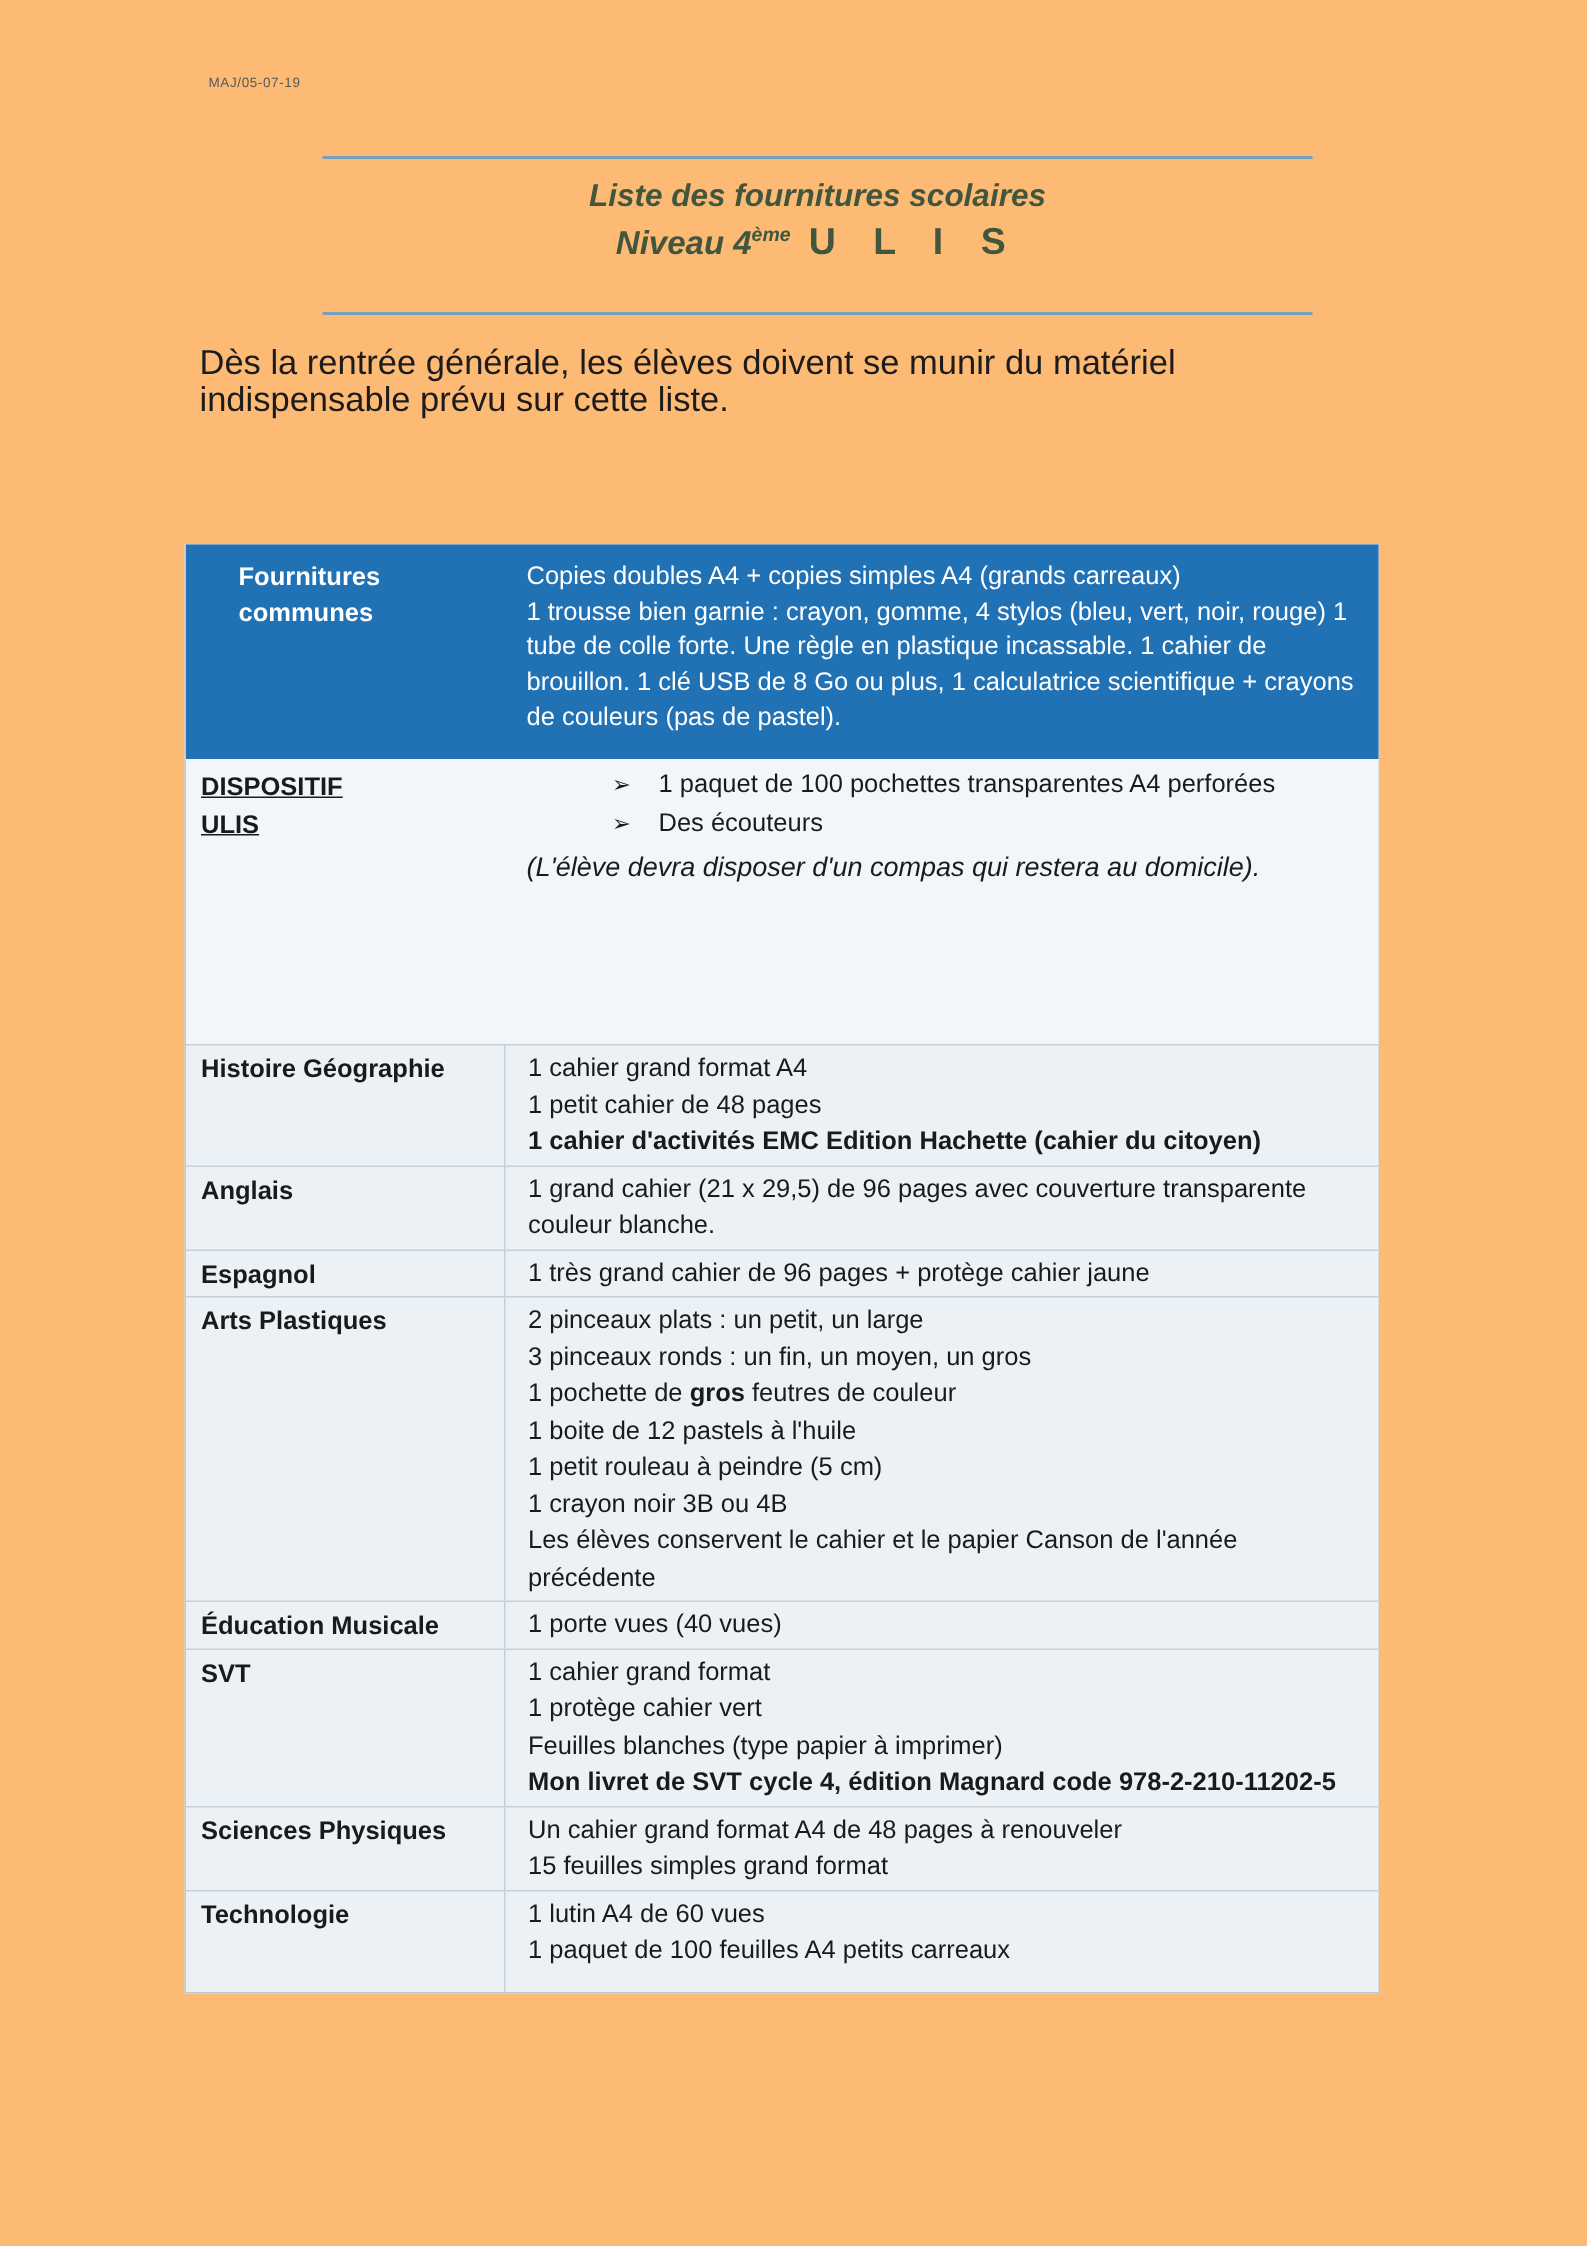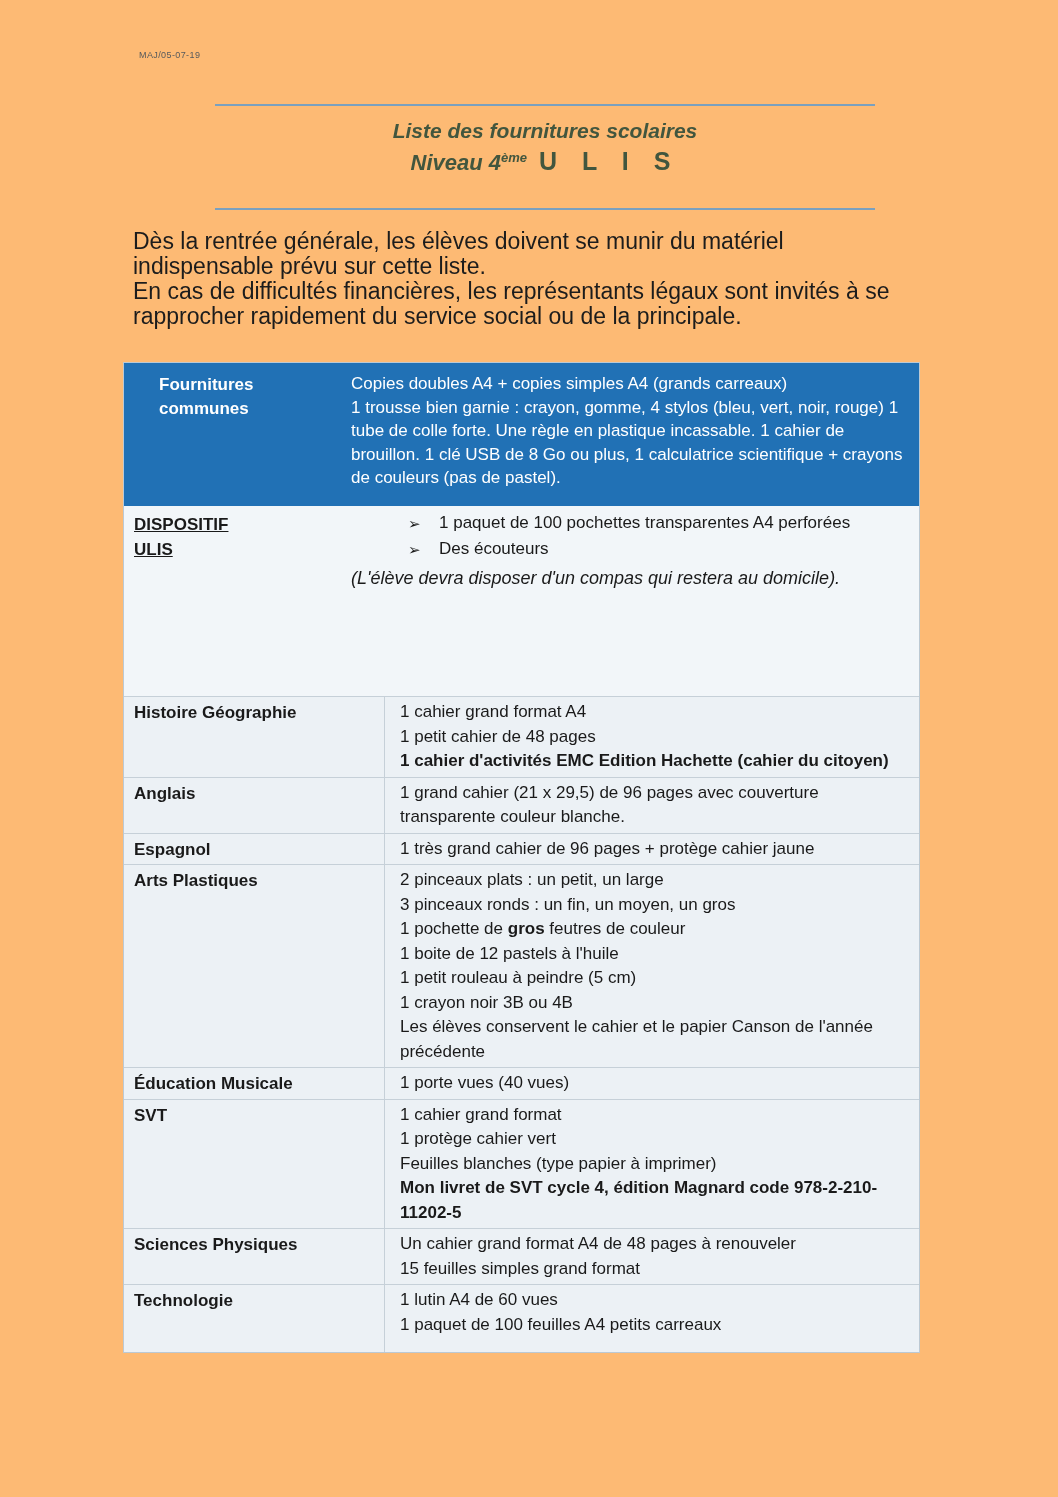--- a/index.html
+++ b/index.html
@@ -67,21 +67,21 @@
     border-left:none; line-height:23.6px; padding-top:9px; padding-right:10px;
   }
   .ulis-row{ min-height:190px; background:#f2f6f9; }
   .ulis-row .label-cell{ padding-top:6px; }
   .ulis-row .ulabel{ text-decoration:underline; line-height:25px; }
   .ulis-row .content-cell{ padding-top:5px; border-left:none; }
   .bullet-line{ display:flex; padding-left:57px; }
   .bullet-arrow{ font-size:15px; width:31px; flex:0 0 31px; padding-top:1px; }
   .ulis-note{ font-style:italic; font-size:18px; margin-top:4px; }
   .subject .label-cell{ padding-top:4px; }
-  .subject{ border-top:1px solid #c6d0d8;gap:48px; }
+  .subject{ border-top:1px solid #c6d0d8; }
   .row-7{ min-height:68px; }
   .b{ font-weight:bold; }
 </style>
 </head>
 <body>
 
 <div class="sheet">
 
   <div class="doc-ref">MAJ/05-07-19</div>
 
@@ -89,21 +89,20 @@
 
   <div class="title-block">
     <div class="title-l1">Liste des fournitures scolaires</div>
     <div class="title-l2"><span>Niveau 4</span><span class="sup">ème</span><span class="ulis-big">U L I S</span></div>
   </div>
 
   <div class="rule rule-bottom"></div>
 
   <div class="intro">
     <p>Dès la rentrée générale, les élèves doivent se munir du matériel indispensable prévu sur cette liste.</p>
-    <p>En cas de difficultés financières, les représentants légaux sont invités à se rapprocher rapidement du service social ou de la principale.</p>
   </div>
 
   <div class="supply-table">
 
     <div class="trow blue-row">
       <div class="label-cell">Fournitures communes</div>
       <div class="content-cell">
         <div class="item-line">Copies doubles A4 + copies simples A4 (grands carreaux)</div>
         <div class="item-line">1 trousse bien garnie : crayon, gomme, 4 stylos (bleu, vert, noir, rouge) 1 tube de colle forte. Une règle en plastique incassable. 1 cahier de brouillon. 1 clé USB de 8 Go ou plus,  1 calculatrice scientifique + crayons de couleurs (pas de pastel).</div>
       </div>

